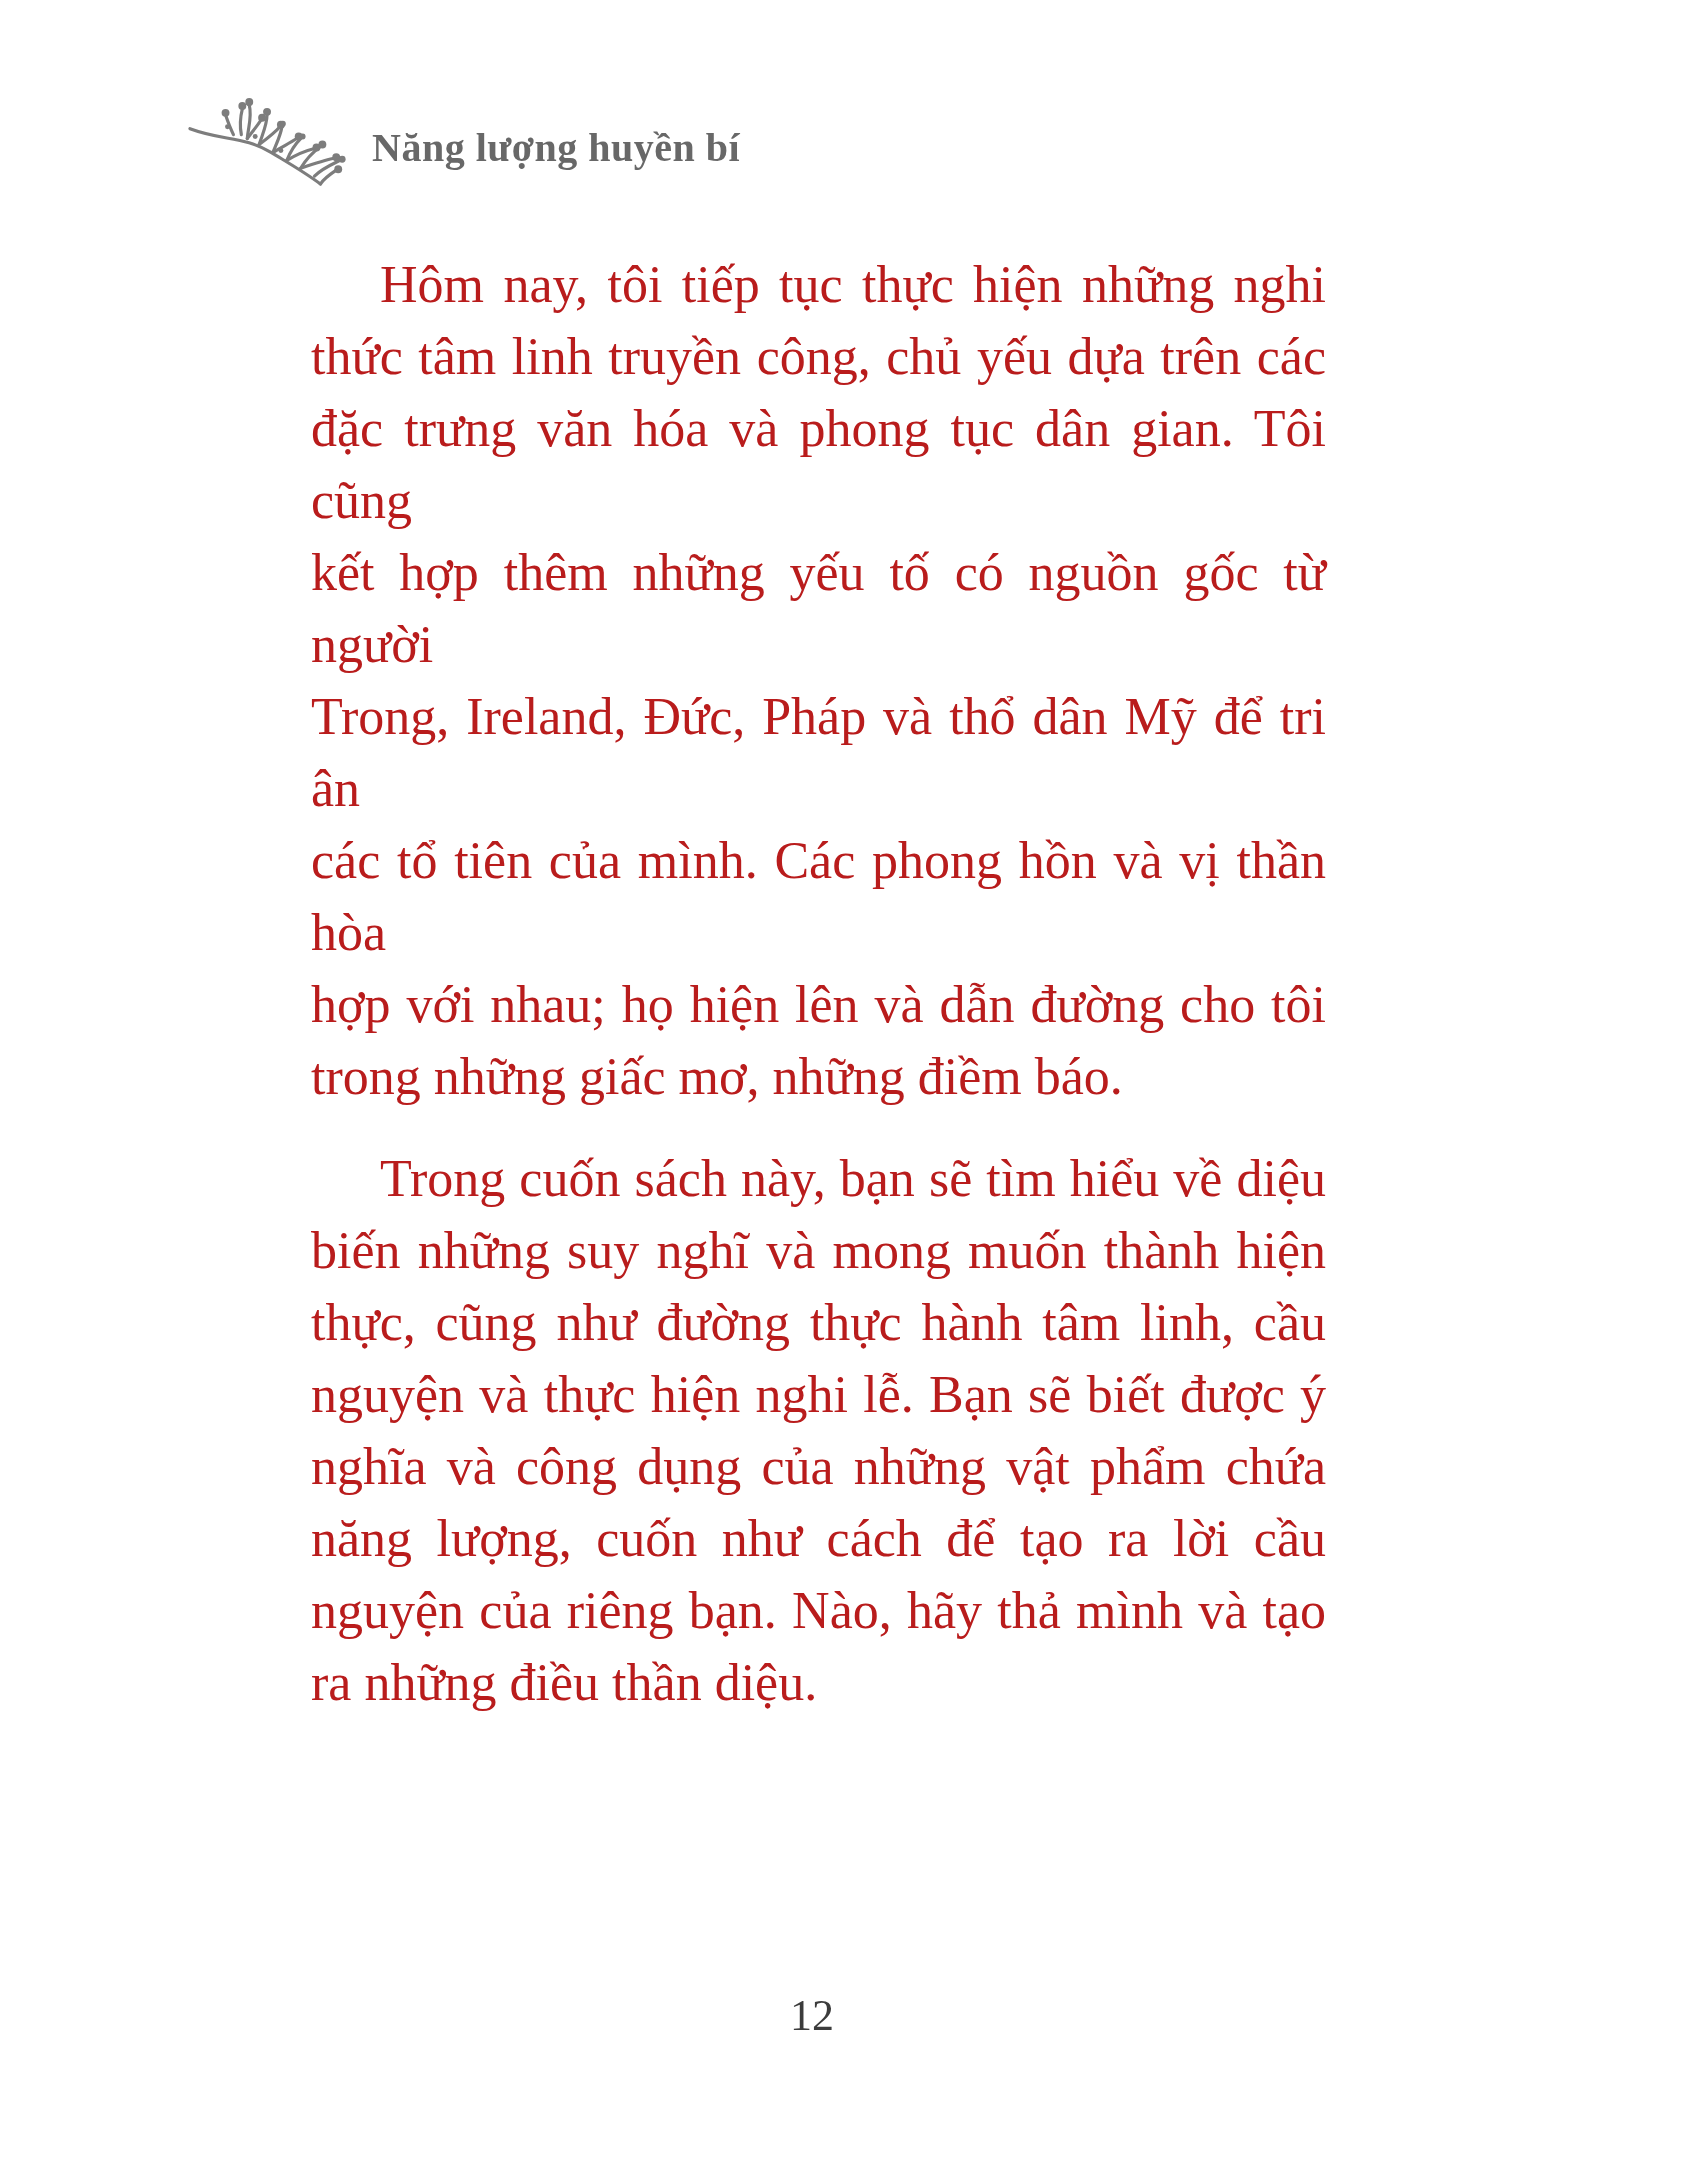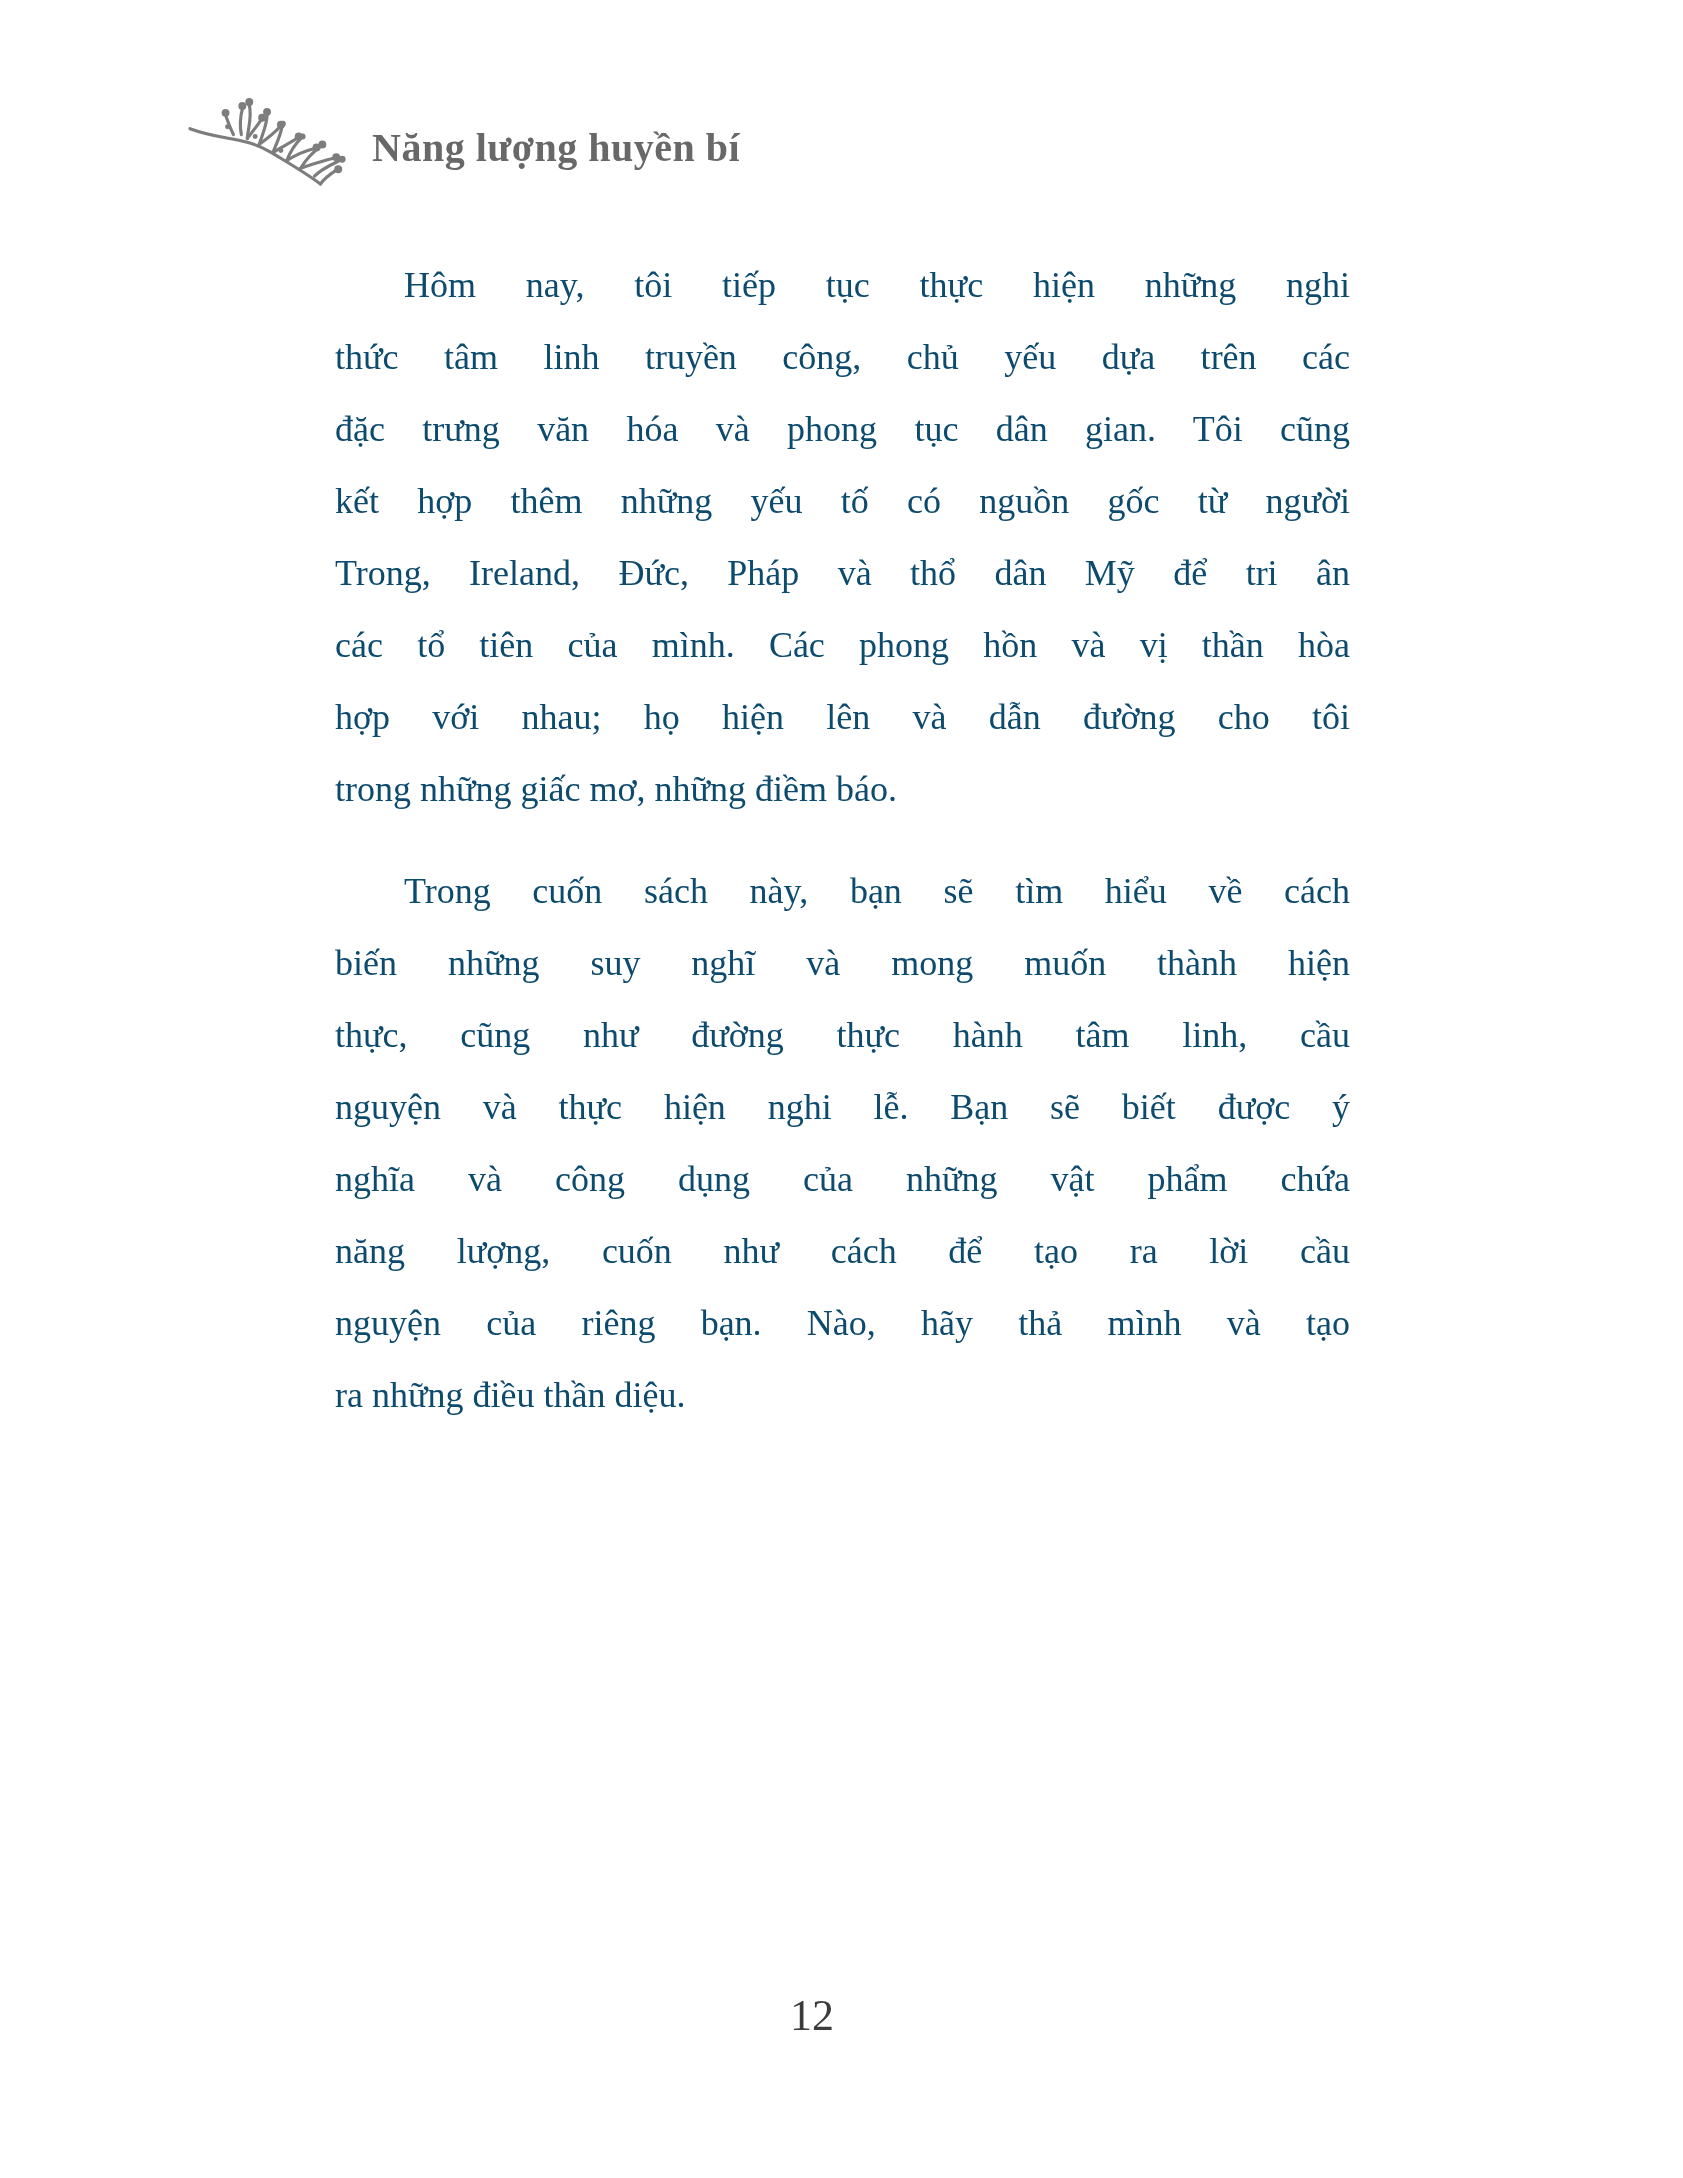--- a/index.html
+++ b/index.html
@@ -31,26 +31,26 @@
     margin-top: 10px;
     font-size: 40px;
     font-weight: 600;
     letter-spacing: 0.5px;
     color: #686868;
     white-space: nowrap;
   }
   
   .body-text {
     position: absolute;
-    left: 335px;
+    left: 311px;
     top: 249px;
     width: 1015px;
-    font-size: 36px;
+    font-size: 52px;
     line-height: 72px;
-    color: #0c4a6e;
+    color: #b91c1c;
     text-align: justify;
   }
   .para { margin: 0; }
   .para + .para { margin-top: 30px; }
   .line {
     text-align: justify;
     text-align-last: justify;
     white-space: normal;
   }
   .line.first { text-indent: 69px; }
@@ -119,21 +119,21 @@
       <div class="line first">Hôm nay, tôi tiếp tục thực hiện những nghi</div>
       <div class="line">thức tâm linh truyền công, chủ yếu dựa trên các</div>
       <div class="line">đặc trưng văn hóa và phong tục dân gian. Tôi cũng</div>
       <div class="line">kết hợp thêm những yếu tố có nguồn gốc từ người</div>
       <div class="line">Trong, Ireland, Đức, Pháp và thổ dân Mỹ để tri ân</div>
       <div class="line">các tổ tiên của mình. Các phong hồn và vị thần hòa</div>
       <div class="line">hợp với nhau; họ hiện lên và dẫn đường cho tôi</div>
       <div class="line last">trong những giấc mơ, những điềm báo.</div>
     </div>
     <div class="para">
-      <div class="line first">Trong cuốn sách này, bạn sẽ tìm hiểu về cách</div>
+      <div class="line first">Trong cuốn sách này, bạn sẽ tìm hiểu về diệu</div>
       <div class="line">biến những suy nghĩ và mong muốn thành hiện</div>
       <div class="line">thực, cũng như đường thực hành tâm linh, cầu</div>
       <div class="line">nguyện và thực hiện nghi lễ. Bạn sẽ biết được ý</div>
       <div class="line">nghĩa và công dụng của những vật phẩm chứa</div>
       <div class="line">năng lượng, cuốn như cách để tạo ra lời cầu</div>
       <div class="line">nguyện của riêng bạn. Nào, hãy thả mình và tạo</div>
       <div class="line last">ra những điều thần diệu.</div>
     </div>
   </div>
 

